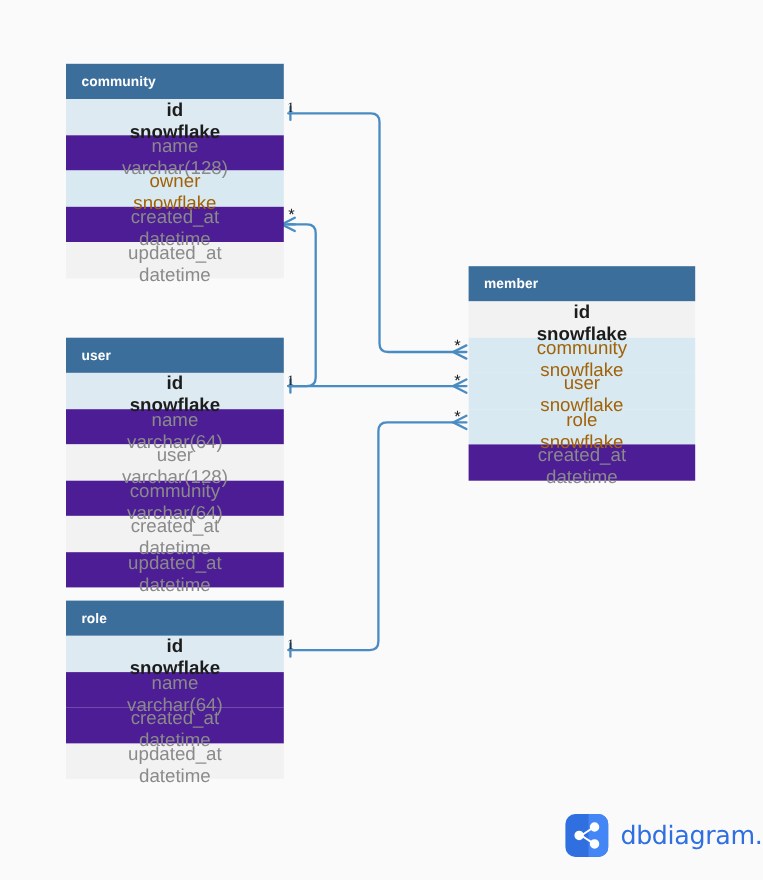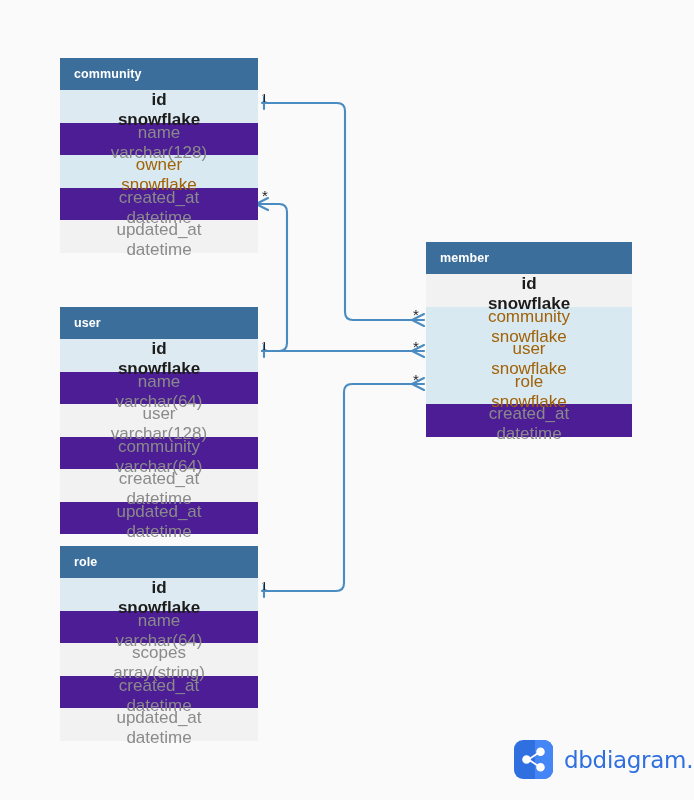--- a/index.html
+++ b/index.html
@@ -232,24 +232,20 @@
       </div>
       <div class="table" style="left: 60px; top: 546px; width: 198px;">
         <div class="table-header">role</div>
         <div class="row pk">
           <span class="col-name">id</span>
           <span class="col-type">snowflake</span>
         </div>
         <div class="row alt">
           <span class="col-name">name</span>
           <span class="col-type">varchar(64)</span>
-        </div>
-        <div class="row ">
-          <span class="col-name">scopes</span>
-          <span class="col-type">array(string)</span>
         </div>
         <div class="row alt">
           <span class="col-name">created_at</span>
           <span class="col-type">datetime</span>
         </div>
         <div class="row ">
           <span class="col-name">updated_at</span>
           <span class="col-type">datetime</span>
         </div>
       </div>

